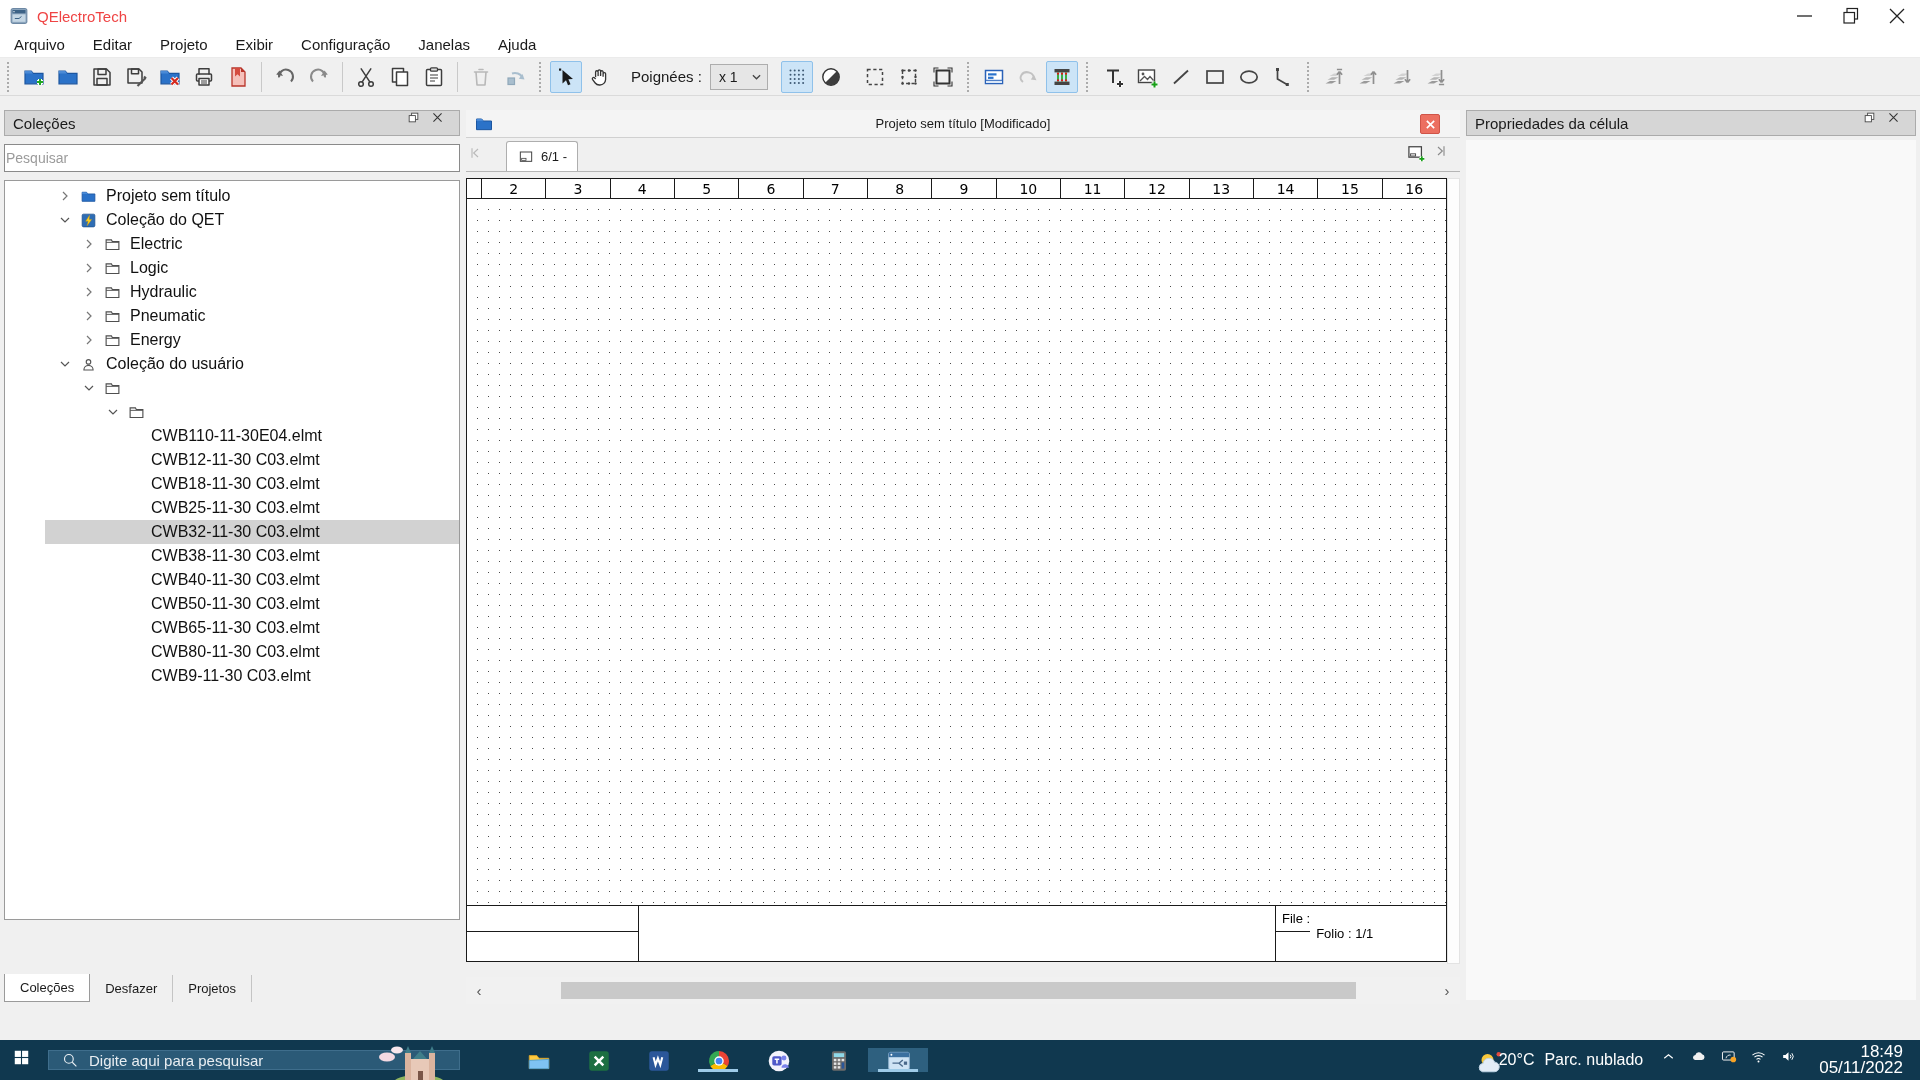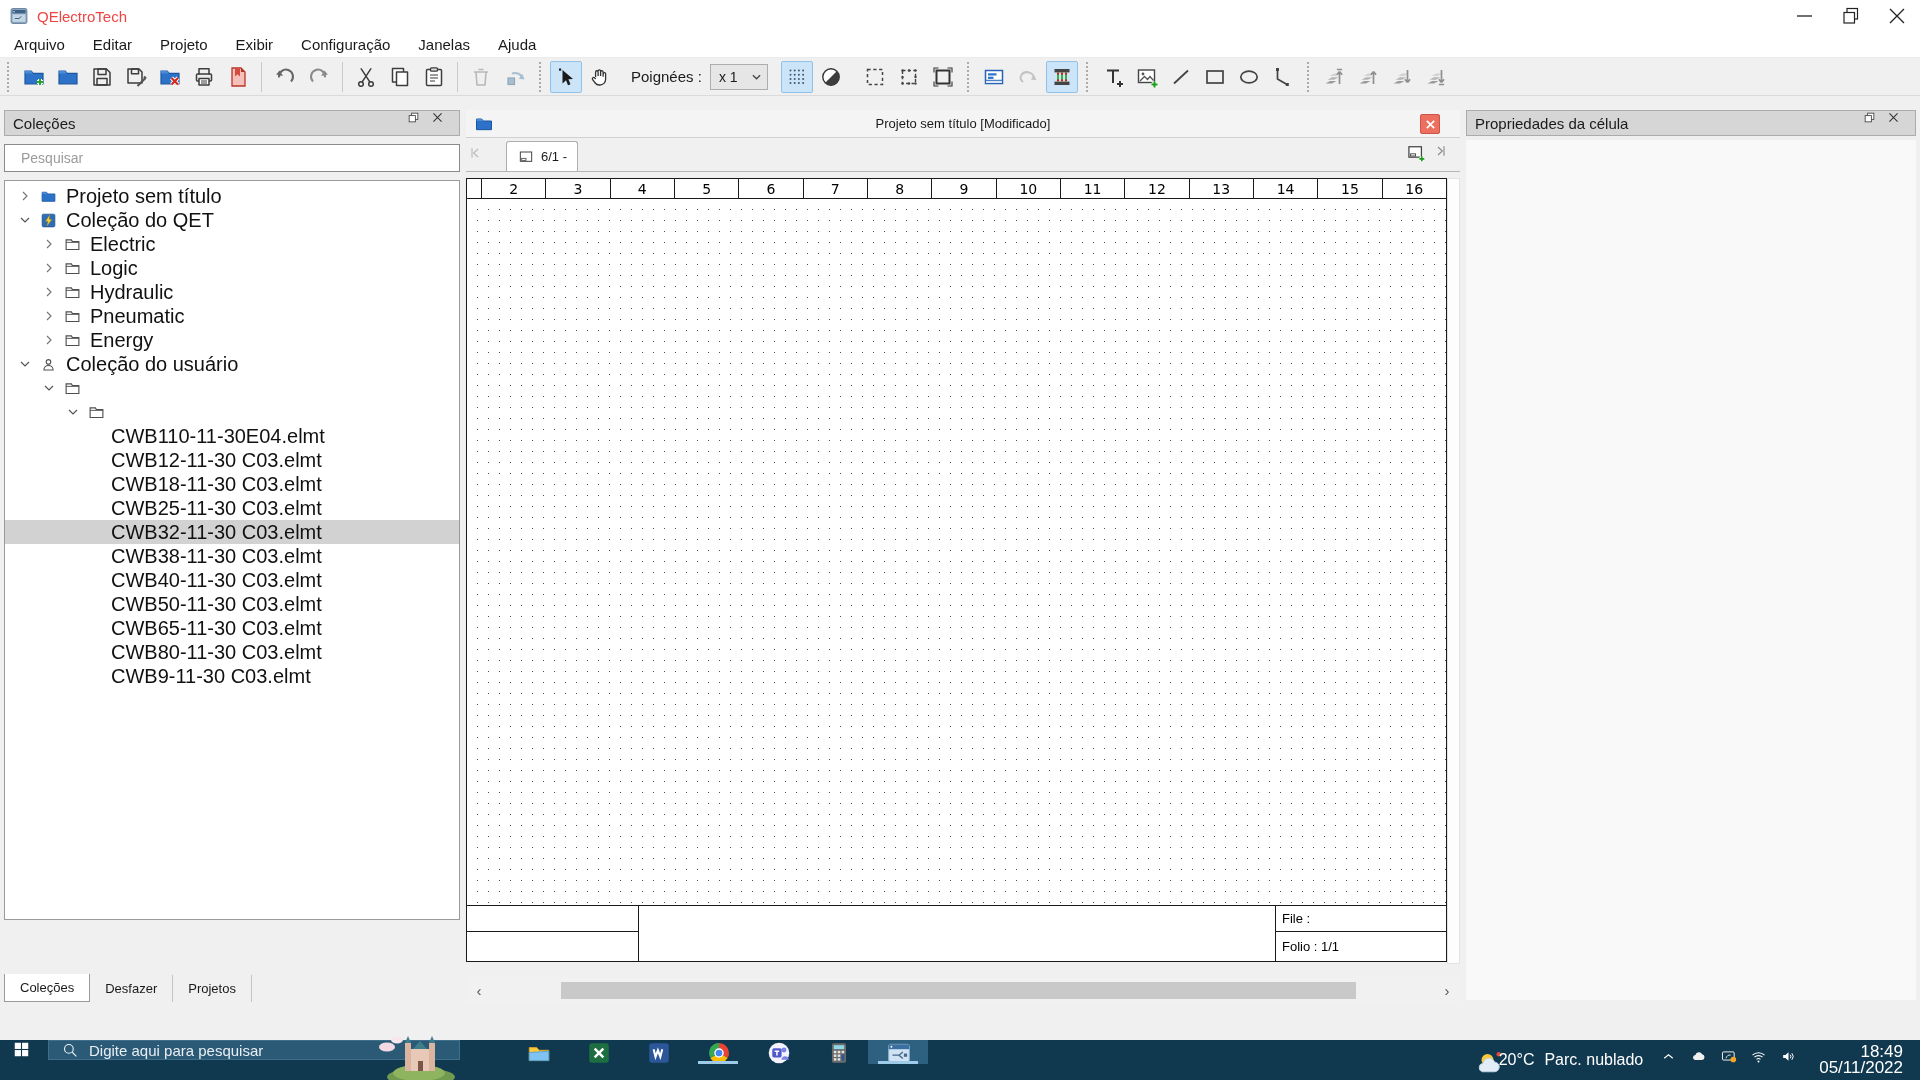--- a/index.html
+++ b/index.html
@@ -32,24 +32,24 @@
 
   
   .workspace { position:absolute; left:0; top:104px; width:1920px; height:936px; background:#f0f0f0; }
 
   
   .lpanel { position:absolute; left:4px; top:6px; width:456px; }
   .dockhdr { height:26px; background:#d6d6d6; border:1px solid #ababab; display:flex; align-items:center; font-size:15px; color:#1a1a1a; padding:0 8px; }
   .dockhdr .sp { flex:1; }
   .hdrbtn { width:20px; height:18px; display:flex; align-items:center; justify-content:center; margin-left:4px; }
   .hdrbtn svg { width:13px; height:13px; }
-  .searchbox { margin-top:8px; width:456px; height:28px; border:1px solid #8a8a8a; background:#fff; font-size:14px; color:#6d28d9; padding:0 16px; font-family:"Liberation Sans",sans-serif; }
+  .searchbox { margin-top:8px; width:456px; height:28px; border:1px solid #8a8a8a; background:#fff; font-size:14px; color:#6d28d9; padding:0 1px; font-family:"Liberation Sans",sans-serif; }
   .searchbox::placeholder { color:#9b9b9b; }
   .tree { margin-top:8px; width:456px; height:740px; background:#fff; border:1px solid #9a9a9a; overflow:hidden; padding-top:3px; }
-  .trow { height:24px; display:flex; align-items:center; font-size:20px; color:#111; white-space:nowrap; }
+  .trow { height:24px; display:flex; align-items:center; font-size:16px; color:#111; white-space:nowrap;margin-left:40px; }
   .trow.sel { background:#d2d2d2; }
   .tchev { width:16px; height:16px; flex:0 0 16px; margin-right:7px; }
   .tchev svg, .tico svg { width:100%; height:100%; display:block; }
   .tico { width:17px; height:17px; flex:0 0 17px; margin-right:9px; }
   .ind0 { padding-left:12px; } .ind1 { padding-left:36px; } .ind2 { padding-left:60px; } .ind3 { padding-left:106px; }
 
   
   .ltabs { position:absolute; left:4px; top:870px; height:28px; display:flex; align-items:flex-end; }
   .ltab { font-size:13px; color:#1a1a1a; padding:0 15px; height:27px; display:flex; align-items:center; border-right:1px solid #c4c4c4; }
   .ltab.active { background:#ffffff; border:1px solid #9a9a9a; border-top:none; height:28px; }
@@ -74,34 +74,34 @@
 
   .page { position:absolute; left:0; top:68px; width:981px; border-left:1px solid #1a1a1a; border-right:1px solid #1a1a1a; }
   .ruler { height:21px; display:flex; border-top:1px solid #1a1a1a; border-bottom:1px solid #1a1a1a; background:#fff; }
   .rstub { width:14px; }
   .rcell { flex:1; border-left:1px solid #1a1a1a; display:flex; align-items:center; justify-content:center; font-size:14px; color:#000; font-family:"DejaVu Sans",sans-serif; }
   .canvas { height:706px; background-color:#ffffff; background-image:radial-gradient(circle,#4a4a4a 0.7px,transparent 0.9px); background-size:11px 11px; background-position:5px 5px; }
   .tblock { height:57px; border-top:1px solid #1a1a1a; border-bottom:1px solid #1a1a1a; display:flex; background:#fff; }
   .tb-c1 { width:172px; border-right:1px solid #1a1a1a; display:flex; flex-direction:column; }
   .tb-c1 .r1 { height:26px; border-bottom:1px solid #1a1a1a; }
   .tb-c2 { flex:1; border-right:1px solid #1a1a1a; }
-  .tb-c3 { width:170px; display:flex; flex-direction:column; font-size:13px; color:#000; }
+  .tb-c3 { width:170px; display:flex; flex-direction:row; font-size:13px; color:#000; }
   .tb-c3 .r1 { height:26px; border-bottom:1px solid #1a1a1a; display:flex; align-items:center; padding-left:6px; }
   .tb-c3 .r2 { flex:1; display:flex; align-items:center; padding-left:6px; }
   .vscroll { position:absolute; left:981px; top:68px; width:13px; height:786px; background:#fdfdfd; border:1px solid #e3e3e3; }
   .hscroll { position:absolute; left:0; top:867px; width:994px; height:27px; background:#f1f1f1; display:flex; align-items:center; }
   .harrow { width:26px; height:27px; display:flex; align-items:center; justify-content:center; color:#555; font-size:15px; }
   .hthumb { position:absolute; left:95px; top:5px; width:795px; height:17px; background:#c9c9c9; }
 
   
   .rpanel { position:absolute; left:1466px; top:6px; width:450px; }
   .rbody { margin-top:4px; width:450px; height:860px; background:#f9f9f9; }
 
   
-  .taskbar { position:absolute; left:0; top:1040px; width:1920px; height:40px; background:#10384f; display:flex; align-items:flex-start; color:#fff; }
+  .taskbar { position:absolute; left:0; top:1040px; width:1920px; height:40px; background:#10384f; display:flex; align-items:center; color:#fff; }
   .tstart { width:48px; display:flex; align-items:center; justify-content:center; }
   .tstart svg { width:19px; height:19px; }
   .tsearch { width:412px; background:#2b5a77; border:1px solid #3f6e8c; display:flex; align-items:center; margin:0; position:relative; }
   .tsearch .mag { width:18px; height:18px; margin:0 10px 0 12px; }
   .tsearch .mag svg { width:100%; height:100%; }
   .tsearch .ph { font-size:15px; color:#e9eef2; }
   .highlight-img { position:absolute; left:320px; top:-8px; width:100px; height:47px; pointer-events:none; }
   .tapps { display:flex; margin-left:48px; }
   .tapp { width:60px; display:flex; align-items:center; justify-content:center; position:relative; }
   .tapp svg { width:26px; height:26px; }

